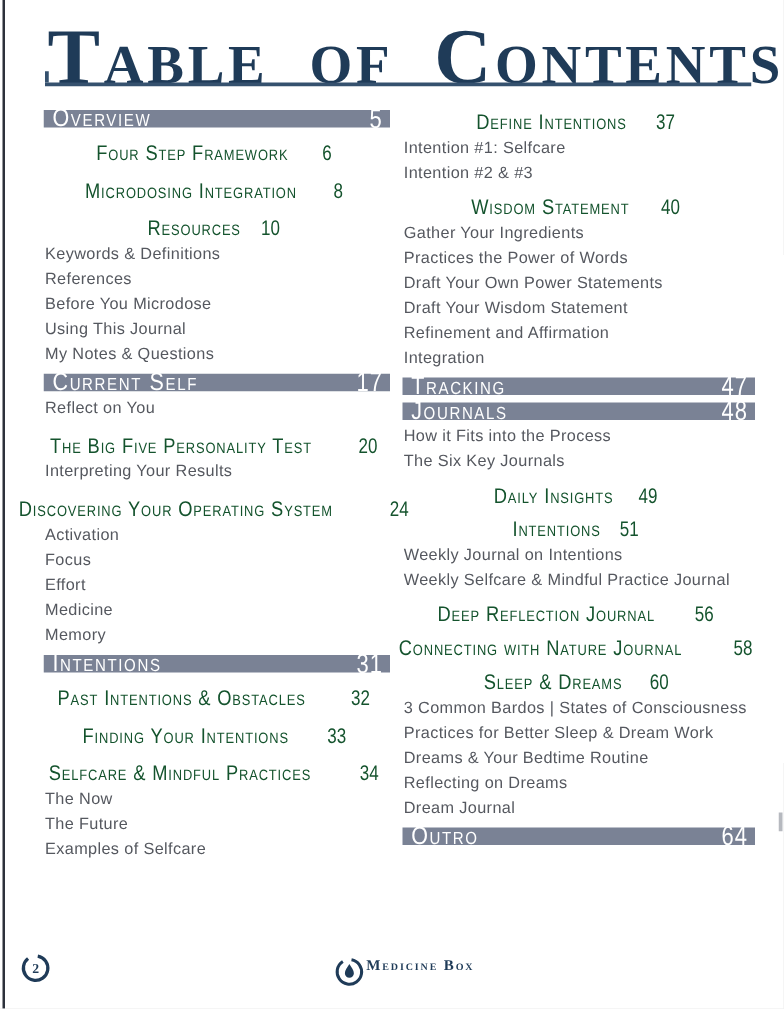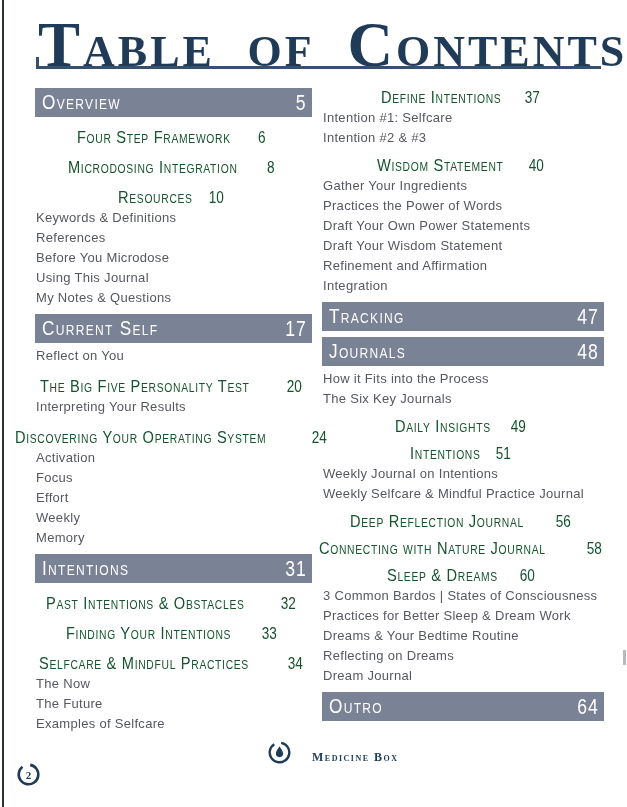--- a/index.html
+++ b/index.html
@@ -32,21 +32,21 @@
   .columns{
     position:absolute;left:35px;top:88px;width:569px;
     display:flex;gap:10px;
   }
   .col{display:block;}
   .col-left{width:277px;}
   .col-right{width:282px;}
   .col > :first-child{margin-top:0 !important;}
 
   .bar{
-    height:29px;margin-top:6px;
+    height:14px;margin-top:6px;
     background:#7a8295;color:#ffffff;
     display:flex;justify-content:space-between;align-items:center;
     padding:0 6px 0 7px;
   }
   .bar-label{
     font-variant-caps:small-caps;
     font-size:20px;letter-spacing:1.5px;
     transform:scaleX(.86);transform-origin:left center;
     white-space:nowrap;
   }
@@ -83,22 +83,22 @@
 
   
   .page-badge{position:absolute;left:16px;top:762px;width:25px;height:25px;}
   .badge-num{
     position:absolute;left:0;top:0;width:25px;height:25px;
     display:flex;align-items:center;justify-content:center;
     font-family:"Liberation Serif", serif;font-weight:700;
     font-size:11px;color:#1f3b58;
   }
   .brand{
-    position:absolute;left:267px;top:740px;
-    display:flex;align-items:flex-end;gap:20px;
+    position:absolute;left:267px;top:765px;
+    display:flex;align-items:flex-start;gap:1px;
   }
   .brand-text{
     font-family:"Liberation Serif", serif;font-weight:700;
     font-variant-caps:small-caps;
     font-size:12px;letter-spacing:1.5px;color:#1f3b58;
     white-space:nowrap;
   }
 </style>
 </head>
 <body>
@@ -152,21 +152,21 @@
           <div class="sub">Interpreting Your Results</div>
         </div>
         <div class="entry">
     <span class="entry-label">Discovering Your Operating System</span>
     <span class="entry-num">24</span>
   </div>
         <div class="subs">
           <div class="sub">Activation</div>
           <div class="sub">Focus</div>
           <div class="sub">Effort</div>
-          <div class="sub">Weekly</div>
+          <div class="sub">Medicine</div>
           <div class="sub">Memory</div>
         </div>
         <div class="bar">
     <span class="bar-label">Intentions</span>
     <span class="bar-num">31</span>
   </div>
         <div class="entry">
     <span class="entry-label">Past Intentions &amp; Obstacles</span>
     <span class="entry-num">32</span>
   </div>

